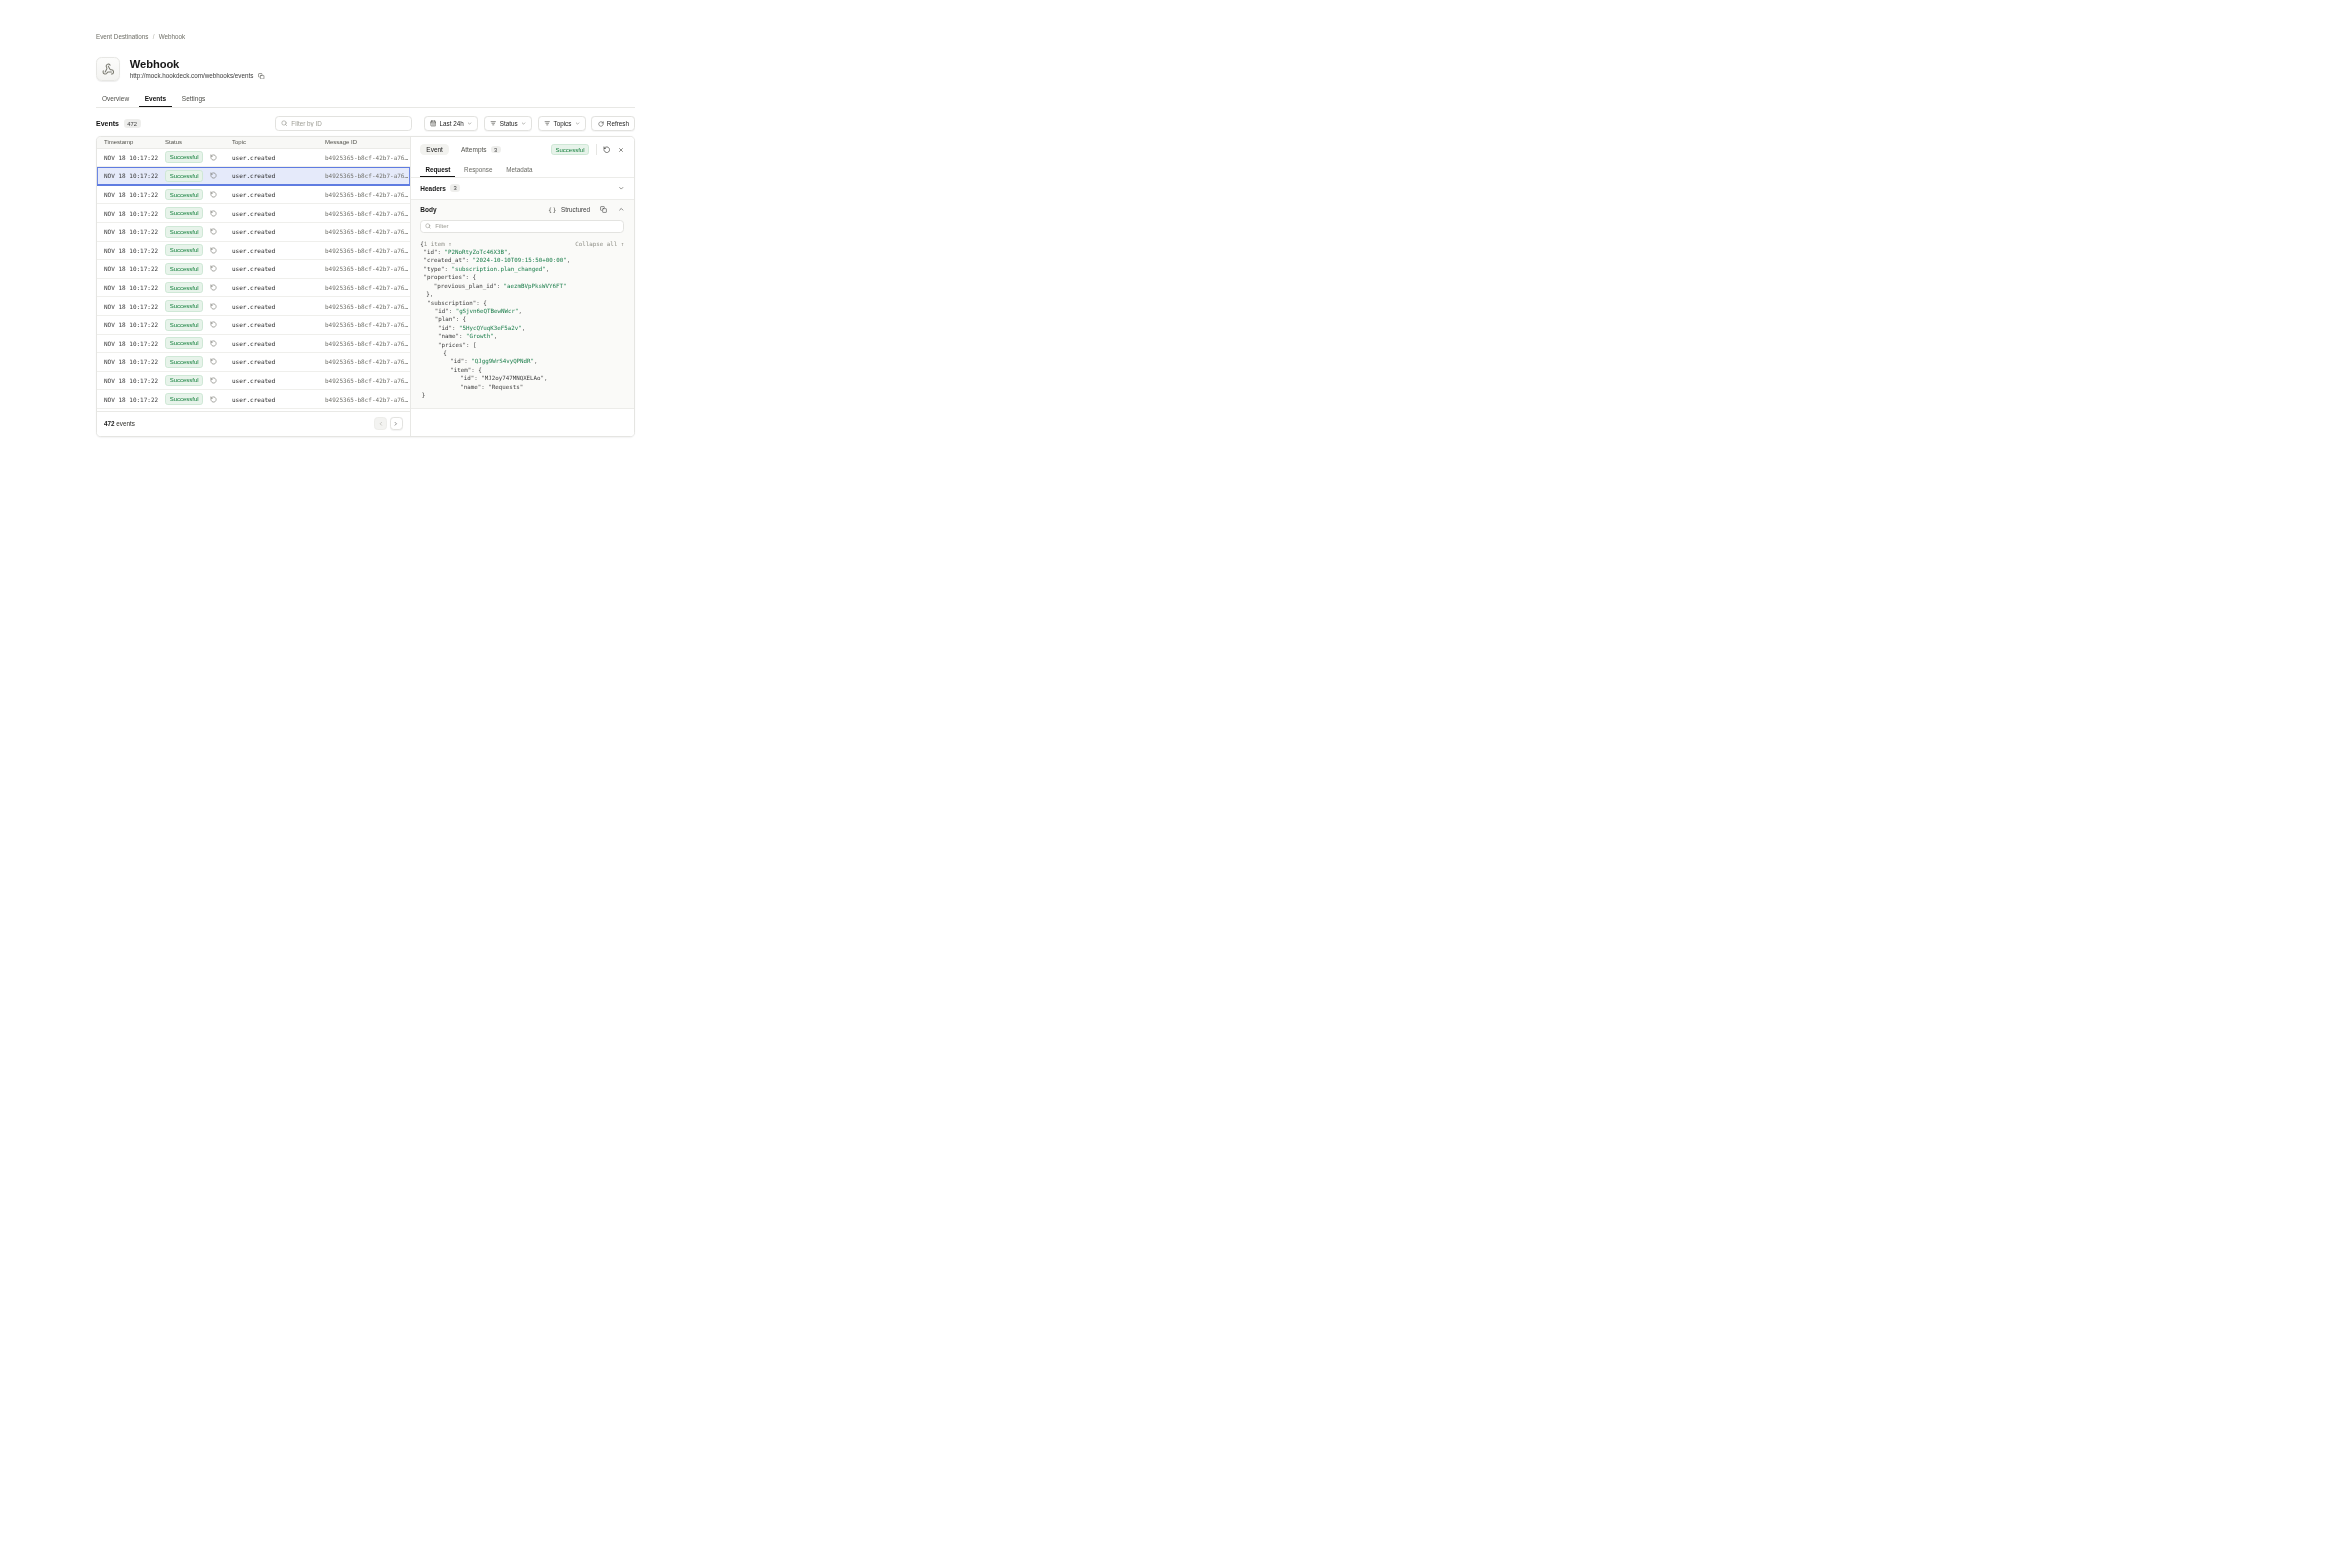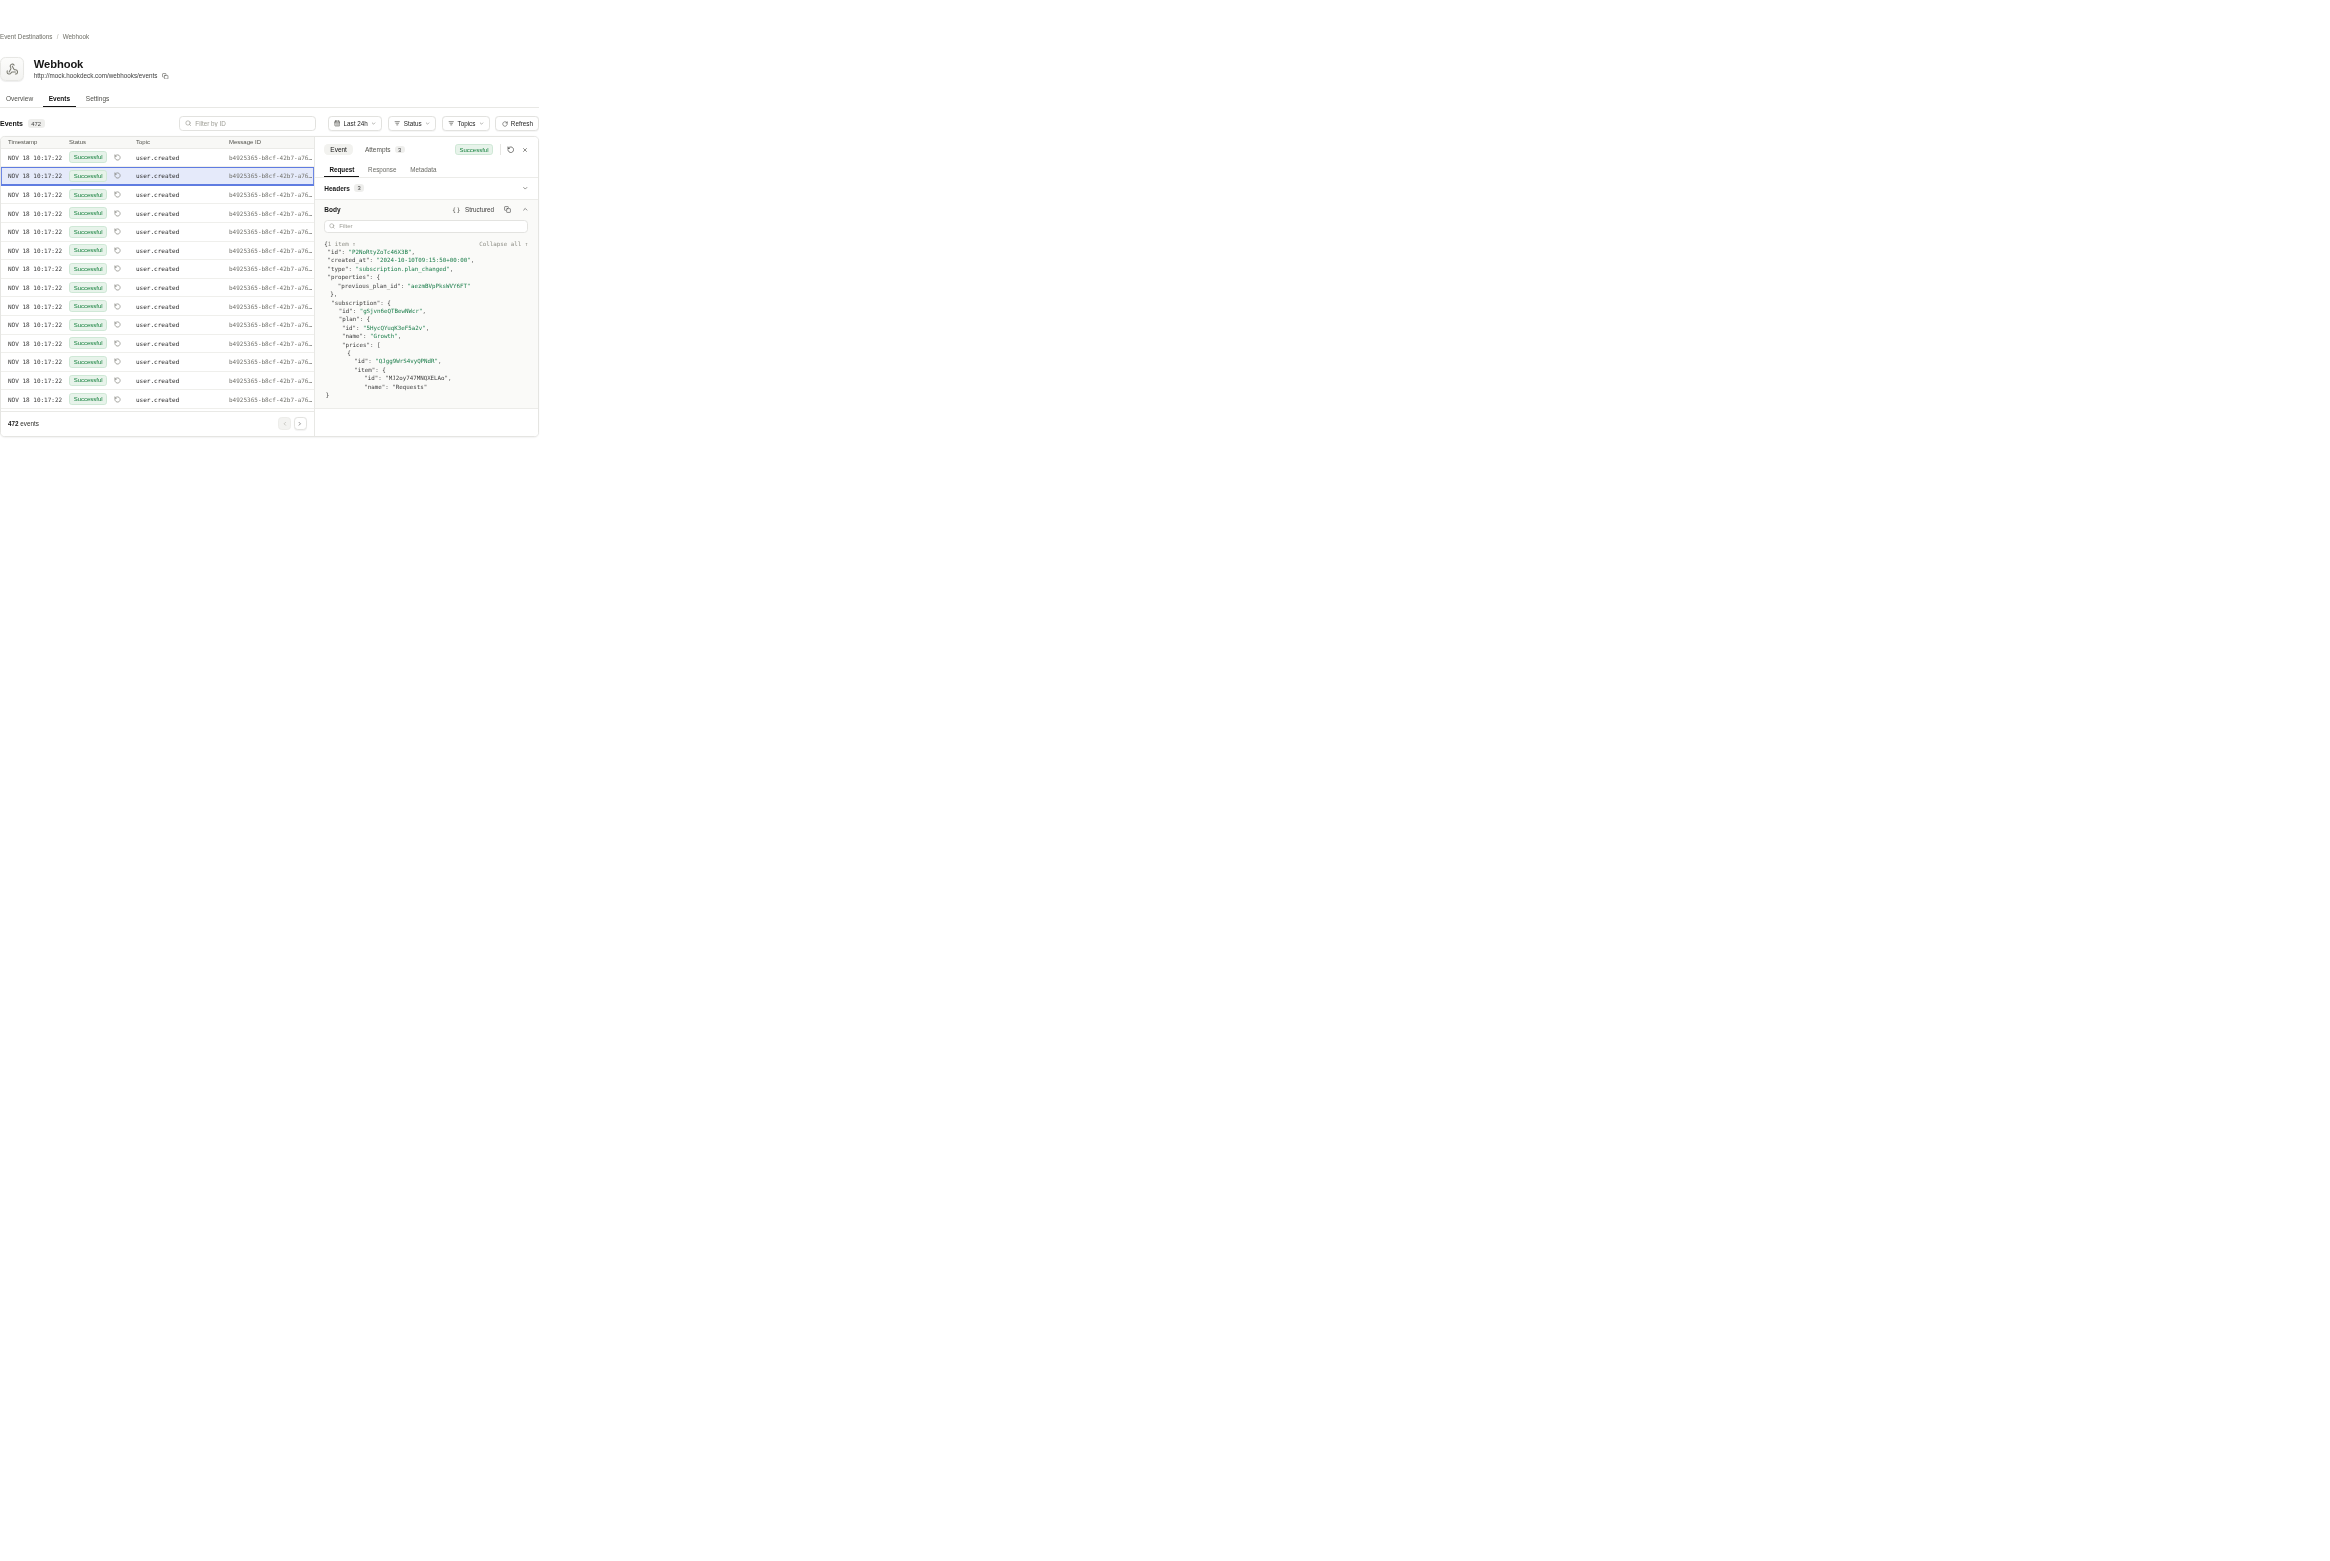--- a/index.html
+++ b/index.html
@@ -3,21 +3,21 @@
 <meta charset="utf-8">
 <style>
   * { margin:0; padding:0; box-sizing:border-box; }
   html,body { background:#ffffff; }
   body {
     width:718px; height:464px; position:relative;
     font-family:"Liberation Sans", sans-serif;
     color:#18181b; overflow:hidden;
     -webkit-font-smoothing:antialiased;
   }
-  .content { width:539px; padding-top:33px; }
+  .content { width:539px; margin-left:96px; padding-top:33px; }
 
   
   .breadcrumb { display:flex; align-items:center; gap:4.2px; font-size:6.3px; color:#6e6e66; }
   .breadcrumb .crumb-link { cursor:pointer; }
   .breadcrumb .sep { color:#b4b4ac; }
 
   
   .title-row { display:flex; align-items:flex-start; margin-top:17px; }
   .app-icon {
     width:24px; height:24px; border-radius:5.6px; flex:none;

